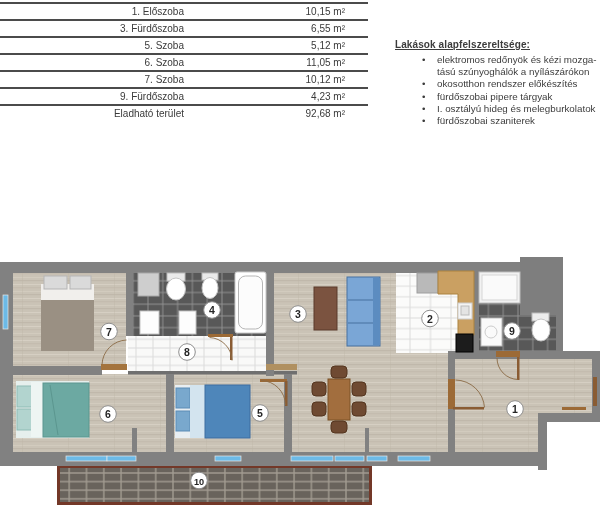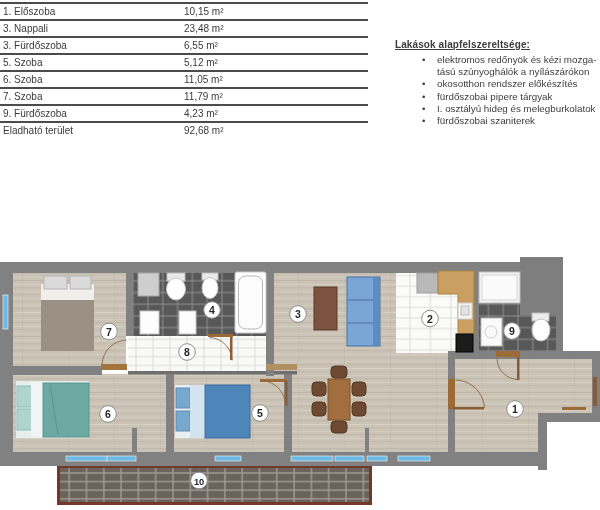--- a/index.html
+++ b/index.html
@@ -1,56 +1,52 @@
 <!DOCTYPE html>
 <html><head>
 <meta charset="utf-8">
 <style>
   html,body{margin:0;padding:0;background:#fff;}
   .page{position:relative;width:600px;height:510px;font-family:"Liberation Sans",sans-serif;background:#fff;overflow:hidden;}
   table.areas{position:absolute;left:0;top:2px;width:368px;border-collapse:collapse;table-layout:fixed;}
-  table.areas td{border-top:2px solid #4b4b4b;font-size:10px;color:#3a3a3a;height:15px;padding:0;vertical-align:middle;}
+  table.areas td{border-top:2px solid #4b4b4b;font-size:10px;color:#3a3a3a;height:15px;padding:0;vertical-align:middle;text-align:right;}
   table.areas td.n{padding-left:3px;}
   table.areas td.v{padding-right:23px;}
   .feat{position:absolute;left:395px;top:39px;width:212px;color:#3c3c3c;}
   .feat h3{margin:0;font-size:10px;font-weight:bold;text-decoration:underline;letter-spacing:.1px;}
   .feat ul{margin:4px 0 0 0;padding:0 0 0 42px;list-style:none;}
   .feat li{position:relative;font-size:9.8px;line-height:12.2px;margin:0;}
   .feat li:before{content:"\2022";position:absolute;left:-15px;top:0;}
   svg{position:absolute;left:0;top:0;}
 </style>
 </head>
 <body>
 <div class="page">
 
 <table class="areas">
   <tbody>
         <tr>
           <td class="n">1. Előszoba</td>
           <td class="v">10,15 m²</td>
         </tr>
   <tr>
-          <td class="n">3. Nappali</td>
-          <td class="v">23,48 m²</td>
-        </tr>
-  <tr>
           <td class="n">3. Fürdőszoba</td>
           <td class="v">6,55 m²</td>
         </tr>
   <tr>
           <td class="n">5. Szoba</td>
           <td class="v">5,12 m²</td>
         </tr>
   <tr>
           <td class="n">6. Szoba</td>
           <td class="v">11,05 m²</td>
         </tr>
   <tr>
           <td class="n">7. Szoba</td>
-          <td class="v">11,79 m²</td>
+          <td class="v">10,12 m²</td>
         </tr>
   <tr>
           <td class="n">9. Fürdőszoba</td>
           <td class="v">4,23 m²</td>
         </tr>
   <tr>
           <td class="n">Eladható terület</td>
           <td class="v">92,68 m²</td>
         </tr>
 </tbody>

